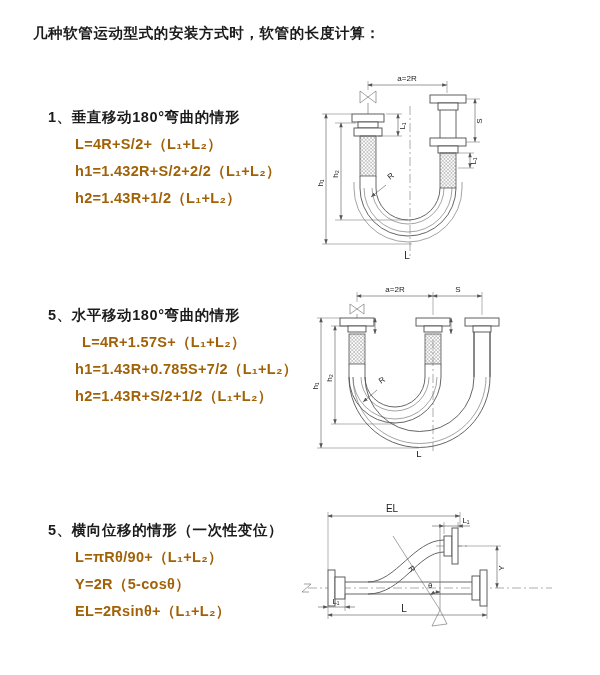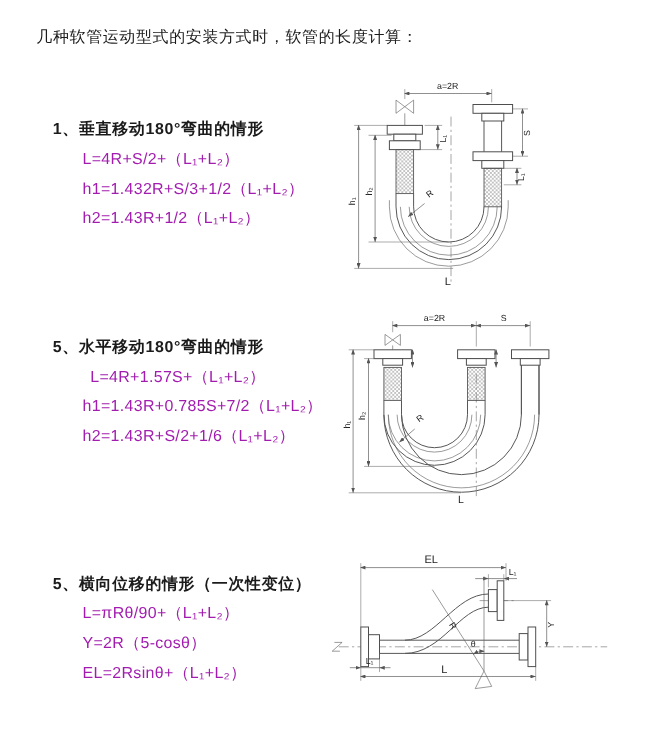--- a/index.html
+++ b/index.html
@@ -1,45 +1,45 @@
 <!DOCTYPE html>
 <html><head>
 <meta charset="utf-8">
 <style>
   html,body{margin:0;padding:0;}
   body{width:600px;height:675px;background:#ffffff;position:relative;overflow:hidden;
        font-family:"Liberation Sans",sans-serif;}
   .t{position:absolute;white-space:nowrap;color:#1b1b1b;}
-  .title{font-size:14.5px;font-weight:400;letter-spacing:.6px;}
+  .title{font-size:14.5px;font-weight:700;letter-spacing:.6px;}
   .head{font-size:14.5px;font-weight:700;letter-spacing:.6px;}
-  .formula{font-size:14.5px;font-weight:400;letter-spacing:.3px;color:#a21caf;}
+  .formula{font-size:14.5px;font-weight:700;letter-spacing:.3px;color:#a16207;}
   svg{position:absolute;overflow:visible;}
   svg text{font-family:"Liberation Sans",sans-serif;fill:#222;}
   .hose{fill:none;stroke:#555;stroke-width:.9;}
   .thin{fill:none;stroke:#666;stroke-width:.6;}
   .dim{stroke:#555;stroke-width:.6;fill:none;}
   .ext{stroke:#666;stroke-width:.5;fill:none;}
   .cl{stroke:#777;stroke-width:.6;fill:none;stroke-dasharray:9 3 2 3;}
   .fl{fill:#fff;stroke:#4d4d4d;stroke-width:.9;}
   .lbl{font-size:8px;fill:#222;}
 </style>
 </head>
 <body>
 
 <div class="t title" style="left:33px;top:24px">几种软管运动型式的安装方式时，软管的长度计算：</div>
 
 <div class="t head" style="left:48px;top:108px">1、垂直移动180°弯曲的情形</div>
 <div class="t formula" style="left:75px;top:135px">L=4R+S/2+（L₁+L₂）</div>
-<div class="t formula" style="left:75px;top:162px">h1=1.432R+S/3+1/2（L₁+L₂）</div>
+<div class="t formula" style="left:75px;top:162px">h1=1.432R+S/2+2/2（L₁+L₂）</div>
 <div class="t formula" style="left:75px;top:189px">h2=1.43R+1/2（L₁+L₂）</div>
 
 <div class="t head" style="left:48px;top:306px">5、水平移动180°弯曲的情形</div>
 <div class="t formula" style="left:82px;top:333px">L=4R+1.57S+（L₁+L₂）</div>
 <div class="t formula" style="left:75px;top:360px">h1=1.43R+0.785S+7/2（L₁+L₂）</div>
-<div class="t formula" style="left:75px;top:387px">h2=1.43R+S/2+1/6（L₁+L₂）</div>
+<div class="t formula" style="left:75px;top:387px">h2=1.43R+S/2+1/2（L₁+L₂）</div>
 
 <div class="t head" style="left:48px;top:521px">5、横向位移的情形（一次性变位）</div>
 <div class="t formula" style="left:75px;top:548px">L=πRθ/90+（L₁+L₂）</div>
 <div class="t formula" style="left:75px;top:575px">Y=2R（5-cosθ）</div>
 <div class="t formula" style="left:75px;top:602px">EL=2Rsinθ+（L₁+L₂）</div>
 
 <svg style="left:308px;top:68px" width="292" height="195" viewBox="0 0 292 195">
   <defs>
     <marker id="d1ae" markerWidth="9" markerHeight="6" refX="8" refY="3" orient="auto">
         <path d="M0,0 L8,3 L0,6 Z" fill="#555"></path>

